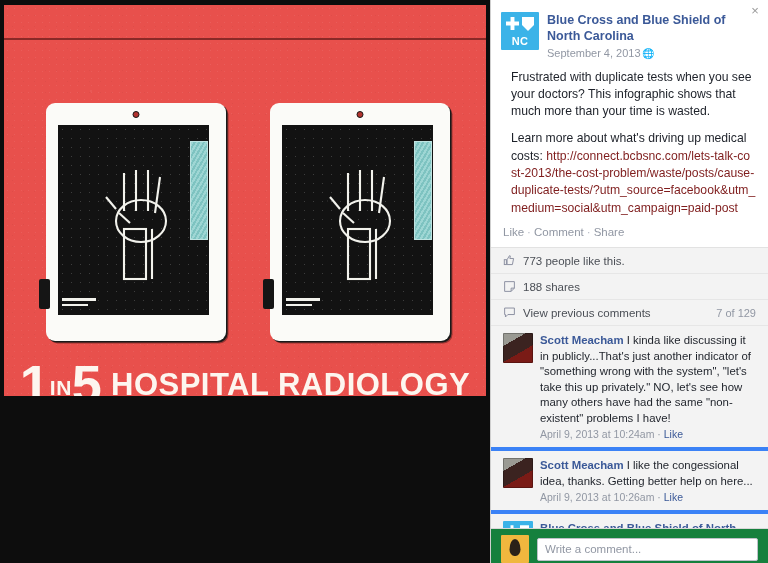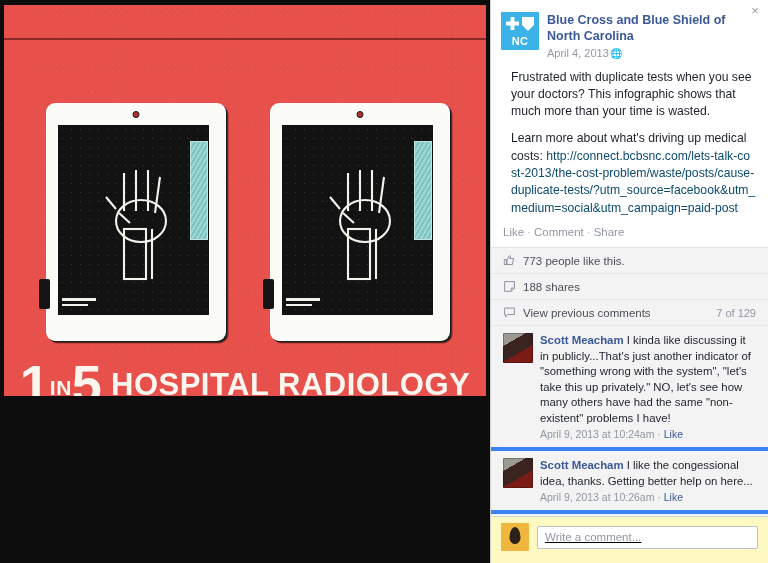--- a/index.html
+++ b/index.html
@@ -167,21 +167,21 @@
     line-height: 1.3; padding-right: 14px; cursor: pointer;
   }
   .post-date { color: #9197a3; font-size: 11px; margin-top: 2px; }
   .globe-icon { font-size: 10px; margin-left: 2px; color: #9197a3; }
 
   .post-body { padding: 10px 12px 0 20px; }
   .post-text {
     color: #1d2129; font-size: 12.2px; line-height: 1.42;
   }
   .post-text + .post-text { margin-top: 10px; }
-  .post-link { color: #0c4a6e; word-break: break-all; cursor: pointer; }
+  .post-link { color: #7f1d1d; word-break: break-all; cursor: pointer; }
 
   .actions {
     padding: 9px 0 9px 12px;
     color: #9197a3; font-size: 11.5px;
   }
   .actions span { cursor: pointer; }
   .dot { margin: 0 3px; color: #b7bcc6; }
 
   .engagement { background: #f3f3f3; border-top: 1px solid #e2e2e2; }
   .eng-row {
@@ -220,22 +220,22 @@
   .c-body { flex: 1; min-width: 0; }
   .c-text { font-size: 11.4px; line-height: 1.36; color: #1d2129; }
   .c-author { color: #3b5998; font-weight: bold; cursor: pointer; }
   .c-author.block { display: block; }
   .c-meta { color: #9197a3; font-size: 10.5px; margin-top: 2px; }
   .c-meta .like { color: #3b5998; cursor: pointer; }
 
   .composer {
     position: absolute; left: 0; right: 0; bottom: 0;
     display: flex; align-items: center; gap: 8px;
-    padding: 6px 10px 12px 10px;
-    background: #fef9c3; border-top: 1px solid #d8d8d8; text-decoration: underline;
+    padding: 6px 10px 0 10px;
+    background: #15803d; border-top: 1px solid #d8d8d8;
   }
   .me-avatar {
     width: 28px; height: 28px; flex: 0 0 28px;
     background: #f0b73e; position: relative; border-radius: 1px;
   }
   .me-avatar .flame {
     position: absolute; left: 50%; top: 4px; transform: translateX(-50%);
     width: 11px; height: 17px; background: #2b2118;
     border-radius: 50% 50% 45% 45% / 62% 62% 38% 38%;
   }
@@ -330,21 +330,21 @@
 
     <div class="post-header">
       <div class="bcbs-avatar">
         <div class="cross"></div>
         <div class="shield"></div>
         <div class="nc">NC</div>
       </div>
       <div>
         <div class="poster-name">Blue Cross and Blue Shield of North Carolina</div>
         <div class="post-date">
-          <span>April 4, 2013</span><span class="globe-icon">🌐</span>
+          <span>September 4, 2013</span><span class="globe-icon">🌐</span>
         </div>
       </div>
     </div>
 
     <div class="post-body">
       <div class="post-text">Frustrated with duplicate tests when you see your doctors? This infographic shows that much more than your time is wasted.</div>
       <div class="post-text">
         <span>Learn more about what's driving up medical costs:</span>
         <span class="post-link">http://connect.bcbsnc.com/lets-talk-cost-2013/the-cost-problem/waste/posts/cause-duplicate-tests/?utm_source=facebook&amp;utm_medium=social&amp;utm_campaign=paid-post</span>
       </div>

